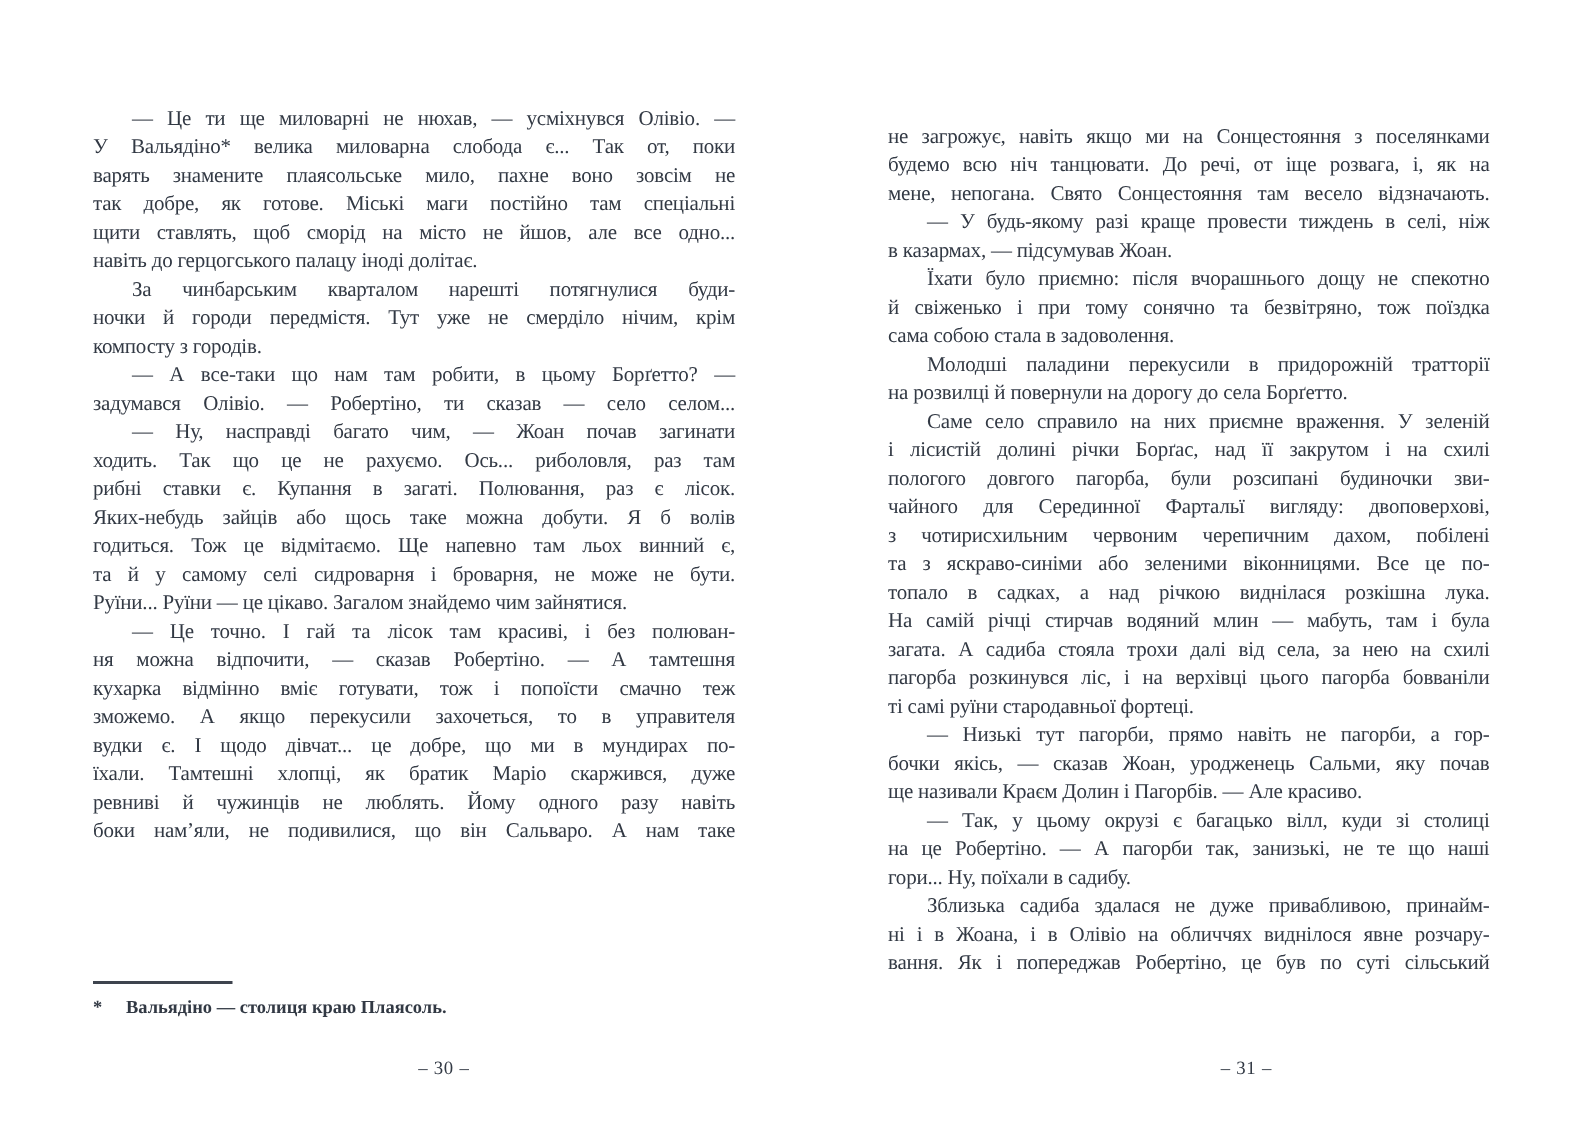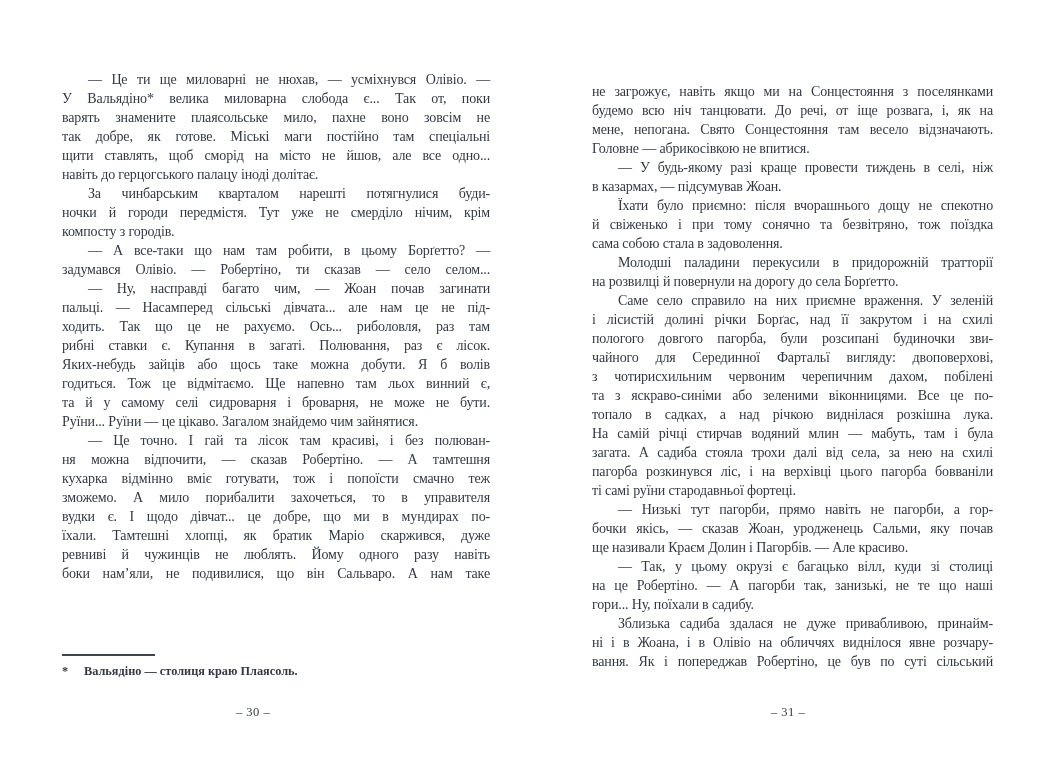--- a/index.html
+++ b/index.html
@@ -54,21 +54,21 @@
     line-height: 15px;
     display: flex;
   }
   .fn-marker { width: 22px; flex: 0 0 22px; }
   .page-number {
     position: absolute;
     top: 705px;
     font-size: 12.5px;
     line-height: 15px;
     width: 120px;
-    text-align: center;
+    text-align: right;
     letter-spacing: 0.5px;
   }
   .page-number.n30 { left: 193px; }  
   .page-number.n31 { left: 728px; }  
 </style>
 </head>
 <body>
 
 <div class="spread">
 
@@ -79,52 +79,50 @@
         <div class="line">варять знамените плаясольське мило, пахне воно зовсім не</div>
         <div class="line">так добре, як готове. Міські маги постійно там спеціальні</div>
         <div class="line">щити ставлять, щоб сморід на місто не йшов, але все одно...</div>
         <div class="line end">навіть до герцогського палацу іноді долітає.</div>
         <div class="line first">За чинбарським кварталом нарешті потягнулися буди-</div>
         <div class="line">ночки й городи передмістя. Тут уже не смерділо нічим, крім</div>
         <div class="line end">компосту з городів.</div>
         <div class="line first">— А все-таки що нам там робити, в цьому Борґетто? —</div>
         <div class="line">задумався Олівіо. — Робертіно, ти сказав — село селом...</div>
         <div class="line first">— Ну, насправді багато чим, — Жоан почав загинати</div>
-        <div class="line">пальці. — Насамперед сільські дівчата... але нам це не під-</div>
         <div class="line">ходить. Так що це не рахуємо. Ось... риболовля, раз там</div>
         <div class="line">рибні ставки є. Купання в загаті. Полювання, раз є лісок.</div>
         <div class="line">Яких-небудь зайців або щось таке можна добути. Я б волів</div>
         <div class="line">годиться. Тож це відмітаємо. Ще напевно там льох винний є,</div>
         <div class="line">та й у самому селі сидроварня і броварня, не може не бути.</div>
         <div class="line end">Руїни... Руїни — це цікаво. Загалом знайдемо чим зайнятися.</div>
         <div class="line first">— Це точно. І гай та лісок там красиві, і без полюван-</div>
         <div class="line">ня можна відпочити, — сказав Робертіно. — А тамтешня</div>
         <div class="line">кухарка відмінно вміє готувати, тож і попоїсти смачно теж</div>
-        <div class="line">зможемо. А мило порибалити захочеться, то в управителя</div>
+        <div class="line">зможемо. А якщо перекусили захочеться, то в управителя</div>
         <div class="line">вудки є. І щодо дівчат... це добре, що ми в мундирах по-</div>
         <div class="line">їхали. Тамтешні хлопці, як братик Маріо скаржився, дуже</div>
         <div class="line">ревниві й чужинців не люблять. Йому одного разу навіть</div>
         <div class="line">боки нам’яли, не подивилися, що він Сальваро. А нам таке</div>
       </div>
     <div class="footnote-block">
       <div class="fn-rule"></div>
       <div class="fn-text">
         <span class="fn-marker">*</span>
         <span>Вальядіно — столиця краю Плаясоль.</span>
       </div>
     </div>
     <div class="page-number n30">– 30 –</div>
   </section>
 
   <section>
     <div class="column right">
         <div class="line">не загрожує, навіть якщо ми на Сонцестояння з поселянками</div>
         <div class="line">будемо всю ніч танцювати. До речі, от іще розвага, і, як на</div>
         <div class="line">мене, непогана. Свято Сонцестояння там весело відзначають.</div>
-        <div class="line end">Головне — абрикосівкою не впитися.</div>
         <div class="line first">— У будь-якому разі краще провести тиждень в селі, ніж</div>
         <div class="line end">в казармах, — підсумував Жоан.</div>
         <div class="line first">Їхати було приємно: після вчорашнього дощу не спекотно</div>
         <div class="line">й свіженько і при тому сонячно та безвітряно, тож поїздка</div>
         <div class="line end">сама собою стала в задоволення.</div>
         <div class="line first">Молодші паладини перекусили в придорожній тратторії</div>
         <div class="line end">на розвилці й повернули на дорогу до села Борґетто.</div>
         <div class="line first">Саме село справило на них приємне враження. У зеленій</div>
         <div class="line">і лісистій долині річки Борґас, над її закрутом і на схилі</div>
         <div class="line">пологого довгого пагорба, були розсипані будиночки зви-</div>

